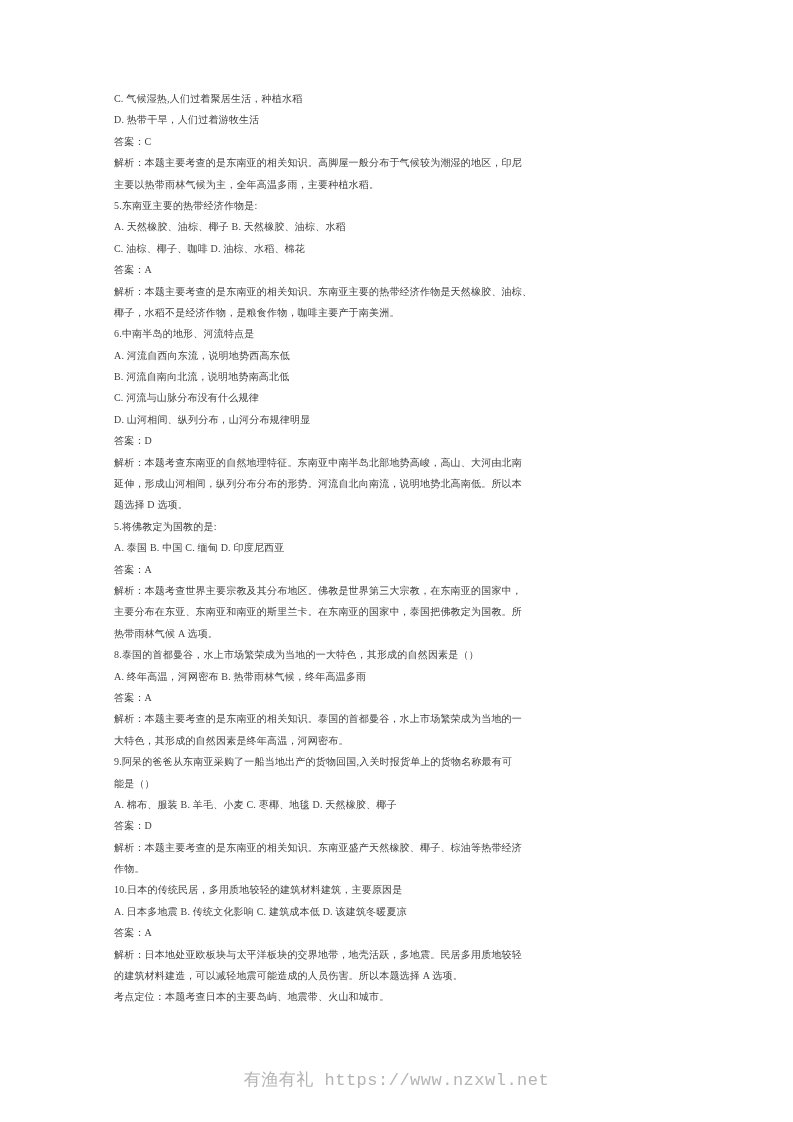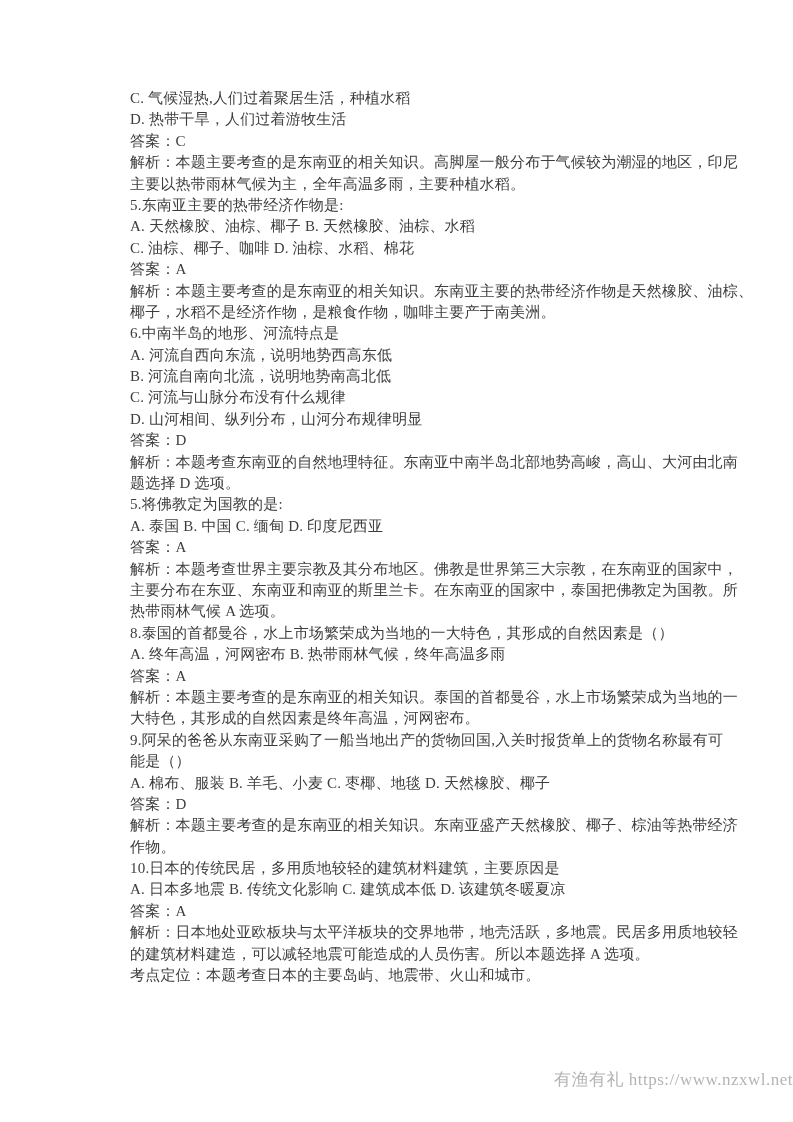--- a/index.html
+++ b/index.html
@@ -12,42 +12,42 @@
     font-family: "Liberation Serif", "DejaVu Serif", serif;
   }
   .page {
     position: absolute;
     inset: 0;
     background: var(--page-bg, #ffffff);
     overflow: hidden;
   }
   .body-text {
     position: absolute;
-    left: 130px;
+    left: 114px;
     top: 88px;
     width: 578px;
     color: var(--body-text, #3d3d3d);
-    font-size: 15px;
+    font-size: 10px;
     line-height: 21.4px;
   }
   .text-line {
     height: 21.4px;
     white-space: nowrap;
     letter-spacing: 0.2px;
   }
   .footer {
     position: absolute;
     left: 0;
     right: 0;
     top: 1068px;
-    text-align: right;
+    text-align: center;
     color: var(--footer-text, #b4b4b4);
     font-size: 17px;
     letter-spacing: 0.5px;
-    font-family: Liberation Serif, serif;
+    font-family: Liberation Mono, monospace;
   }
 </style>
 </head>
 <body style="--page-bg: #ffffff; --body-text: #3d3d3d; --footer-text: #b4b4b4;">
 
 <div class="page">
   <div class="body-text">
       <div class="text-line">C. 气候湿热,人们过着聚居生活，种植水稻</div>
       <div class="text-line">D. 热带干旱，人们过着游牧生活</div>
       <div class="text-line">答案：C</div>
@@ -59,20 +59,21 @@
       <div class="text-line">答案：A</div>
       <div class="text-line">解析：本题主要考查的是东南亚的相关知识。东南亚主要的热带经济作物是天然橡胶、油棕、</div>
       <div class="text-line">椰子，水稻不是经济作物，是粮食作物，咖啡主要产于南美洲。</div>
       <div class="text-line">6.中南半岛的地形、河流特点是</div>
       <div class="text-line">A. 河流自西向东流，说明地势西高东低</div>
       <div class="text-line">B. 河流自南向北流，说明地势南高北低</div>
       <div class="text-line">C. 河流与山脉分布没有什么规律</div>
       <div class="text-line">D. 山河相间、纵列分布，山河分布规律明显</div>
       <div class="text-line">答案：D</div>
       <div class="text-line">解析：本题考查东南亚的自然地理特征。东南亚中南半岛北部地势高峻，高山、大河由北南</div>
+      <div class="text-line">延伸，形成山河相间，纵列分布分布的形势。河流自北向南流，说明地势北高南低。所以本</div>
       <div class="text-line">题选择 D 选项。</div>
       <div class="text-line">5.将佛教定为国教的是:</div>
       <div class="text-line">A. 泰国 B. 中国 C. 缅甸 D. 印度尼西亚</div>
       <div class="text-line">答案：A</div>
       <div class="text-line">解析：本题考查世界主要宗教及其分布地区。佛教是世界第三大宗教，在东南亚的国家中，</div>
       <div class="text-line">主要分布在东亚、东南亚和南亚的斯里兰卡。在东南亚的国家中，泰国把佛教定为国教。所</div>
       <div class="text-line">热带雨林气候 A 选项。</div>
       <div class="text-line">8.泰国的首都曼谷，水上市场繁荣成为当地的一大特色，其形成的自然因素是（）</div>
       <div class="text-line">A. 终年高温，河网密布 B. 热带雨林气候，终年高温多雨</div>
       <div class="text-line">答案：A</div>

